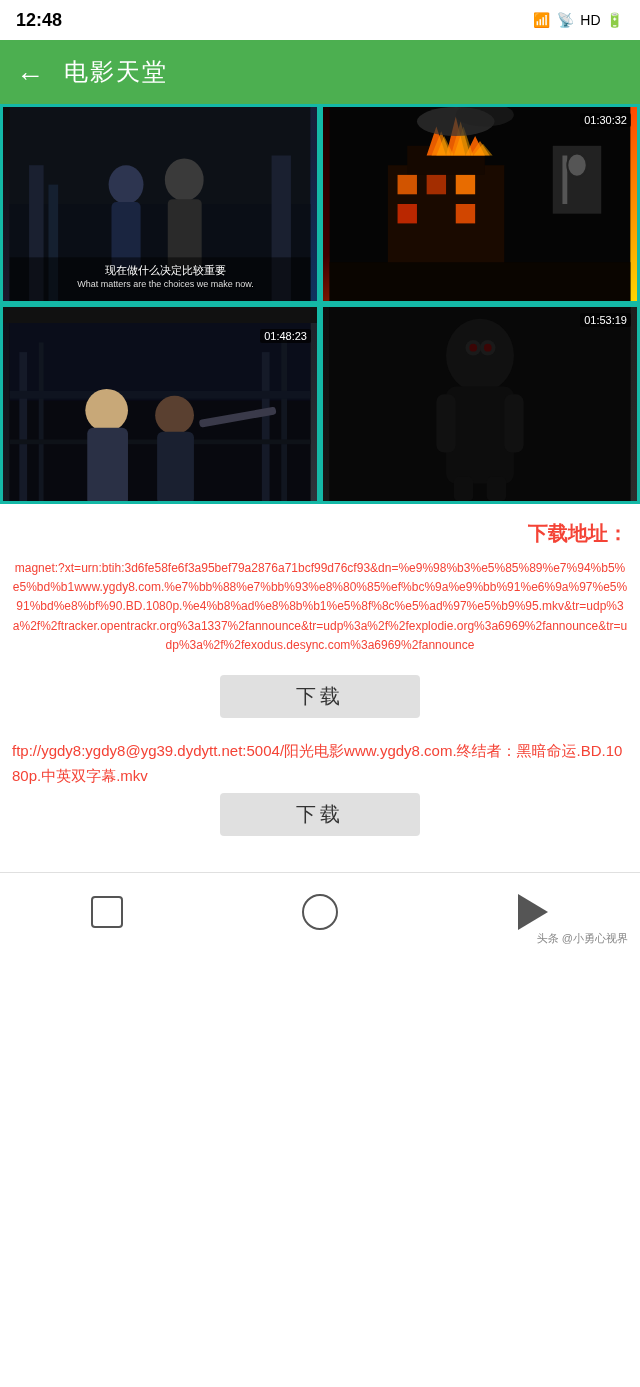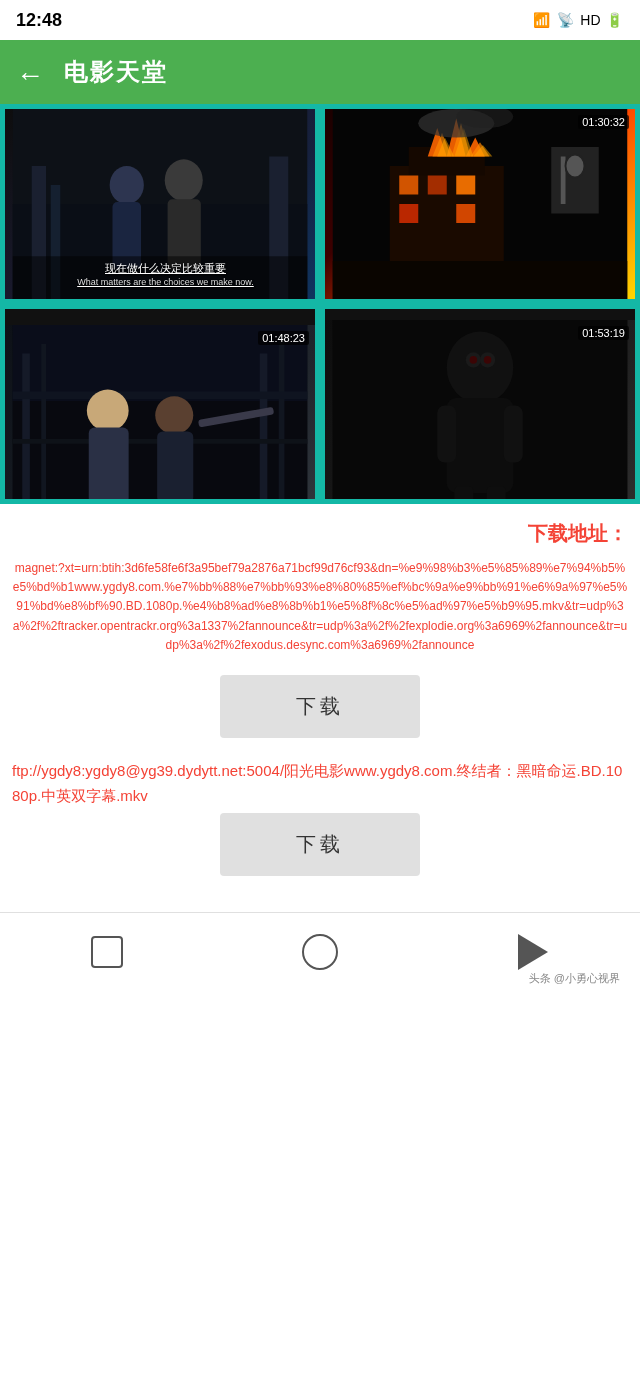--- a/index.html
+++ b/index.html
@@ -46,70 +46,68 @@
       gap: 20px;
     }
     .app-bar-back {
       color: #fff;
       font-size: 28px;
       cursor: pointer;
     }
     .app-bar-title {
       color: #fff;
       font-size: 24px;
-      font-weight: bold;
+      font-weight: normal;
       letter-spacing: 2px;
     }
 
     
     .video-grid {
       width: 100%;
       display: grid;
       grid-template-columns: 1fr 1fr;
       grid-template-rows: 200px 200px;
       background: #000;
     }
     .video-thumb {
       position: relative;
       overflow: hidden;
       background: #111;
-      border: 5px solid #14b8a6;
+      border: 3px solid #14b8a6;
     }
     .video-thumb-bg {
       width: 100%;
       height: 100%;
       background: #1a1a1a;
       position: relative;
     }
     
     .thumb-1 .video-thumb-bg {
       background: linear-gradient(135deg, #0d0d0d 0%, #1a1a2e 40%, #16213e 70%, #0f3460 100%);
     }
     .thumb-2 .video-thumb-bg {
       background: linear-gradient(135deg, #1a0000 0%, #3d0000 30%, #ff4500 60%, #ff8c00 80%, #ffd700 100%);
     }
     .thumb-3 .video-thumb-bg {
       background: linear-gradient(135deg, #0d1117 0%, #161b22 40%, #21262d 70%, #30363d 100%);
       margin-top: 16px;
     }
     .thumb-4 .video-thumb-bg {
       background: linear-gradient(135deg, #0d0d0d 0%, #1a1a1a 50%, #2d2d2d 100%);
-      margin-top: 11px;
     }
     .subtitle-text {
       position: absolute;
       bottom: 10px;
       left: 19px;
       right: 8px;
       font-size: 11px;
       color: #fff;
       text-align: center;
       text-shadow: 1px 1px 2px #000;
       line-height: 1.4;
-      text-decoration: underline;
     }
     .subtitle-en {
       font-size: 9px;
       color: #ddd;
       display: block;
     }
     .thumb-timestamp {
       position: absolute;
       top: 6px;
       right: 6px;
@@ -140,21 +138,21 @@
       line-height: 1.6;
       word-break: break-all;
       margin-bottom: 20px;
       text-align: center;
     }
 
     .download-btn {
       display: block;
       width: 200px;
       margin: 0 auto 20px;
-      padding: 18px 0;
+      padding: 8px 0;
       background: #e0e0e0;
       border: none;
       border-radius: 4px;
       font-size: 20px;
       color: #333;
       text-align: center;
       cursor: pointer;
       letter-spacing: 4px;
     }
 
@@ -198,21 +196,21 @@
     }
     .nav-triangle {
       width: 0;
       height: 0;
       border-top: 18px solid transparent;
       border-bottom: 18px solid transparent;
       border-left: 30px solid #555;
     }
     .watermark {
       position: absolute;
-      right: 20px;
+      right: 12px;
       bottom: 6px;
       font-size: 11px;
       color: #888;
     }
   </style>
 </head>
 <body>
 
 <div class="status-bar">
   <div class="status-left">12:48</div>

